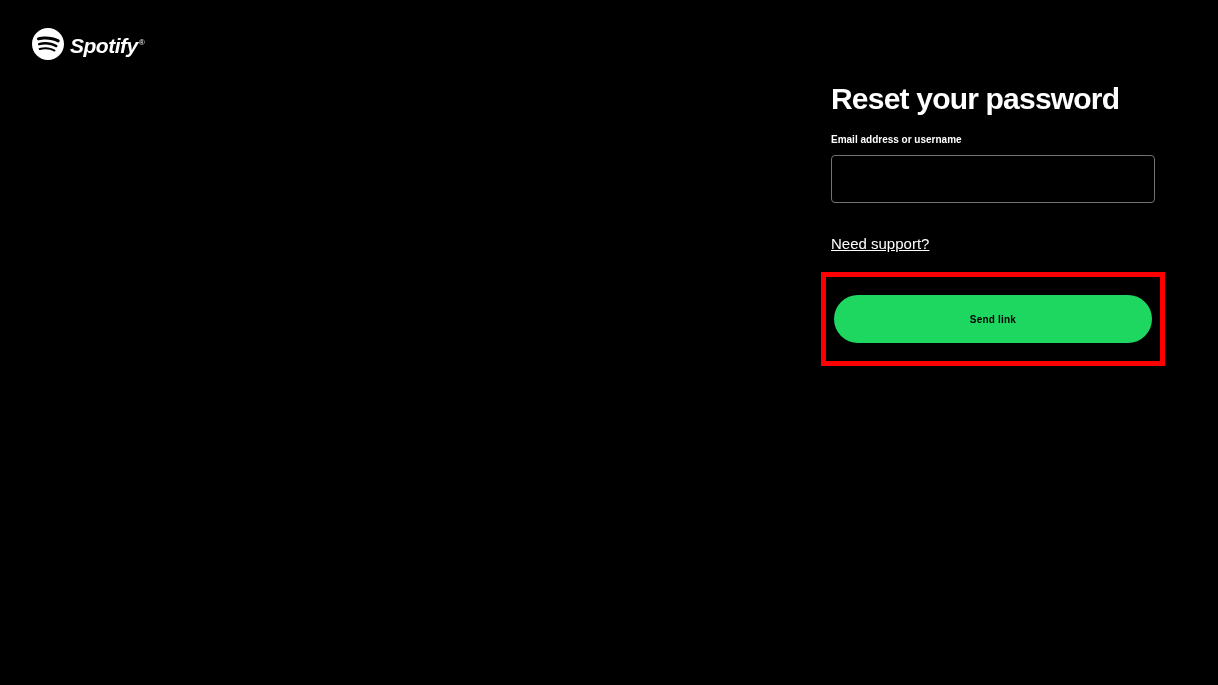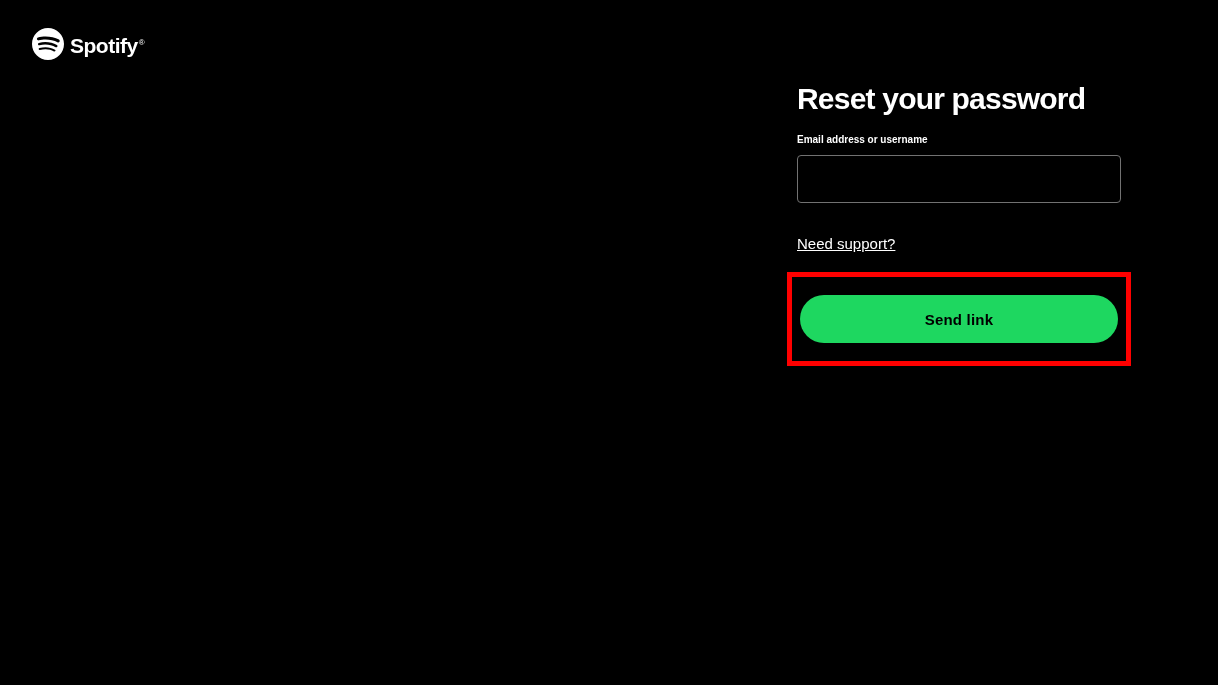--- a/index.html
+++ b/index.html
@@ -26,31 +26,32 @@
     }
     .logo-icon {
       width: 32px;
       height: 32px;
     }
     .logo-text {
       font-size: 21px;
       font-weight: 700;
       letter-spacing: -0.5px;
       color: #ffffff;
+      font-style: italic;
     }
     .logo-trademark {
       font-size: 8px;
       vertical-align: super;
       margin-left: 1px;
       font-weight: 400;
     }
     .form-container {
       position: absolute;
       top: 82px;
-      left: 797px;
+      left: 831px;
       width: 324px;
     }
     .heading {
       font-size: 30px;
       font-weight: 800;
       letter-spacing: -0.8px;
       margin-bottom: 18px;
       color: #ffffff;
     }
     .description {
@@ -89,21 +90,21 @@
       padding: 18px 8px;
       margin-left: -10px;
       margin-right: -10px;
     }
     .primary-button {
       width: 100%;
       height: 48px;
       background-color: #1ed760;
       border: none;
       border-radius: 500px;
-      font-size: 15px;
+      font-size: 10px;
       font-weight: 700;
       color: #000000;
       cursor: pointer;
       letter-spacing: 0.2px;
     }
   </style>
 </head>
 <body>
 
 <div class="logo-container">

